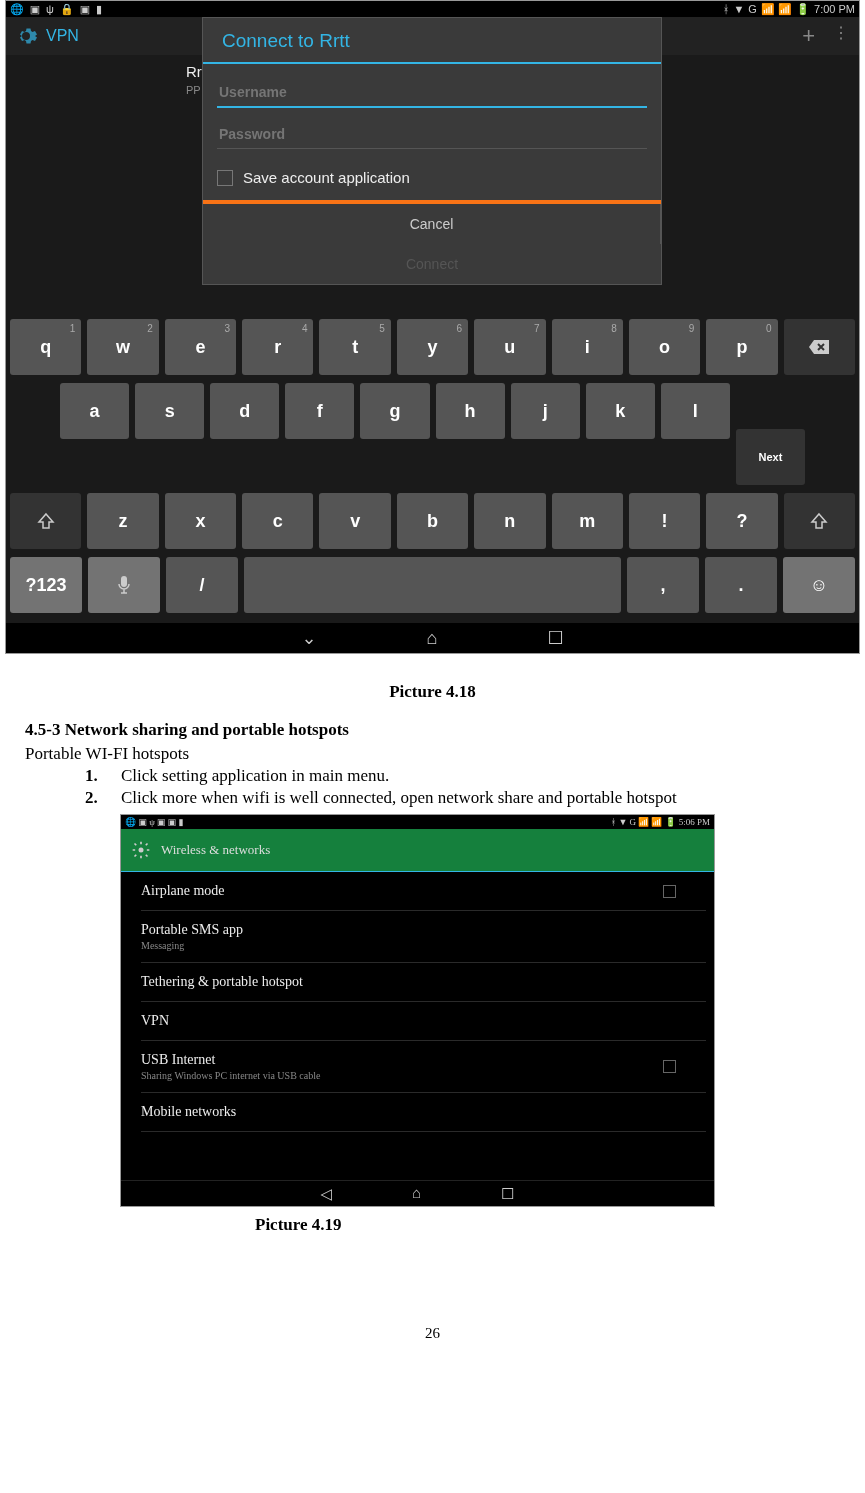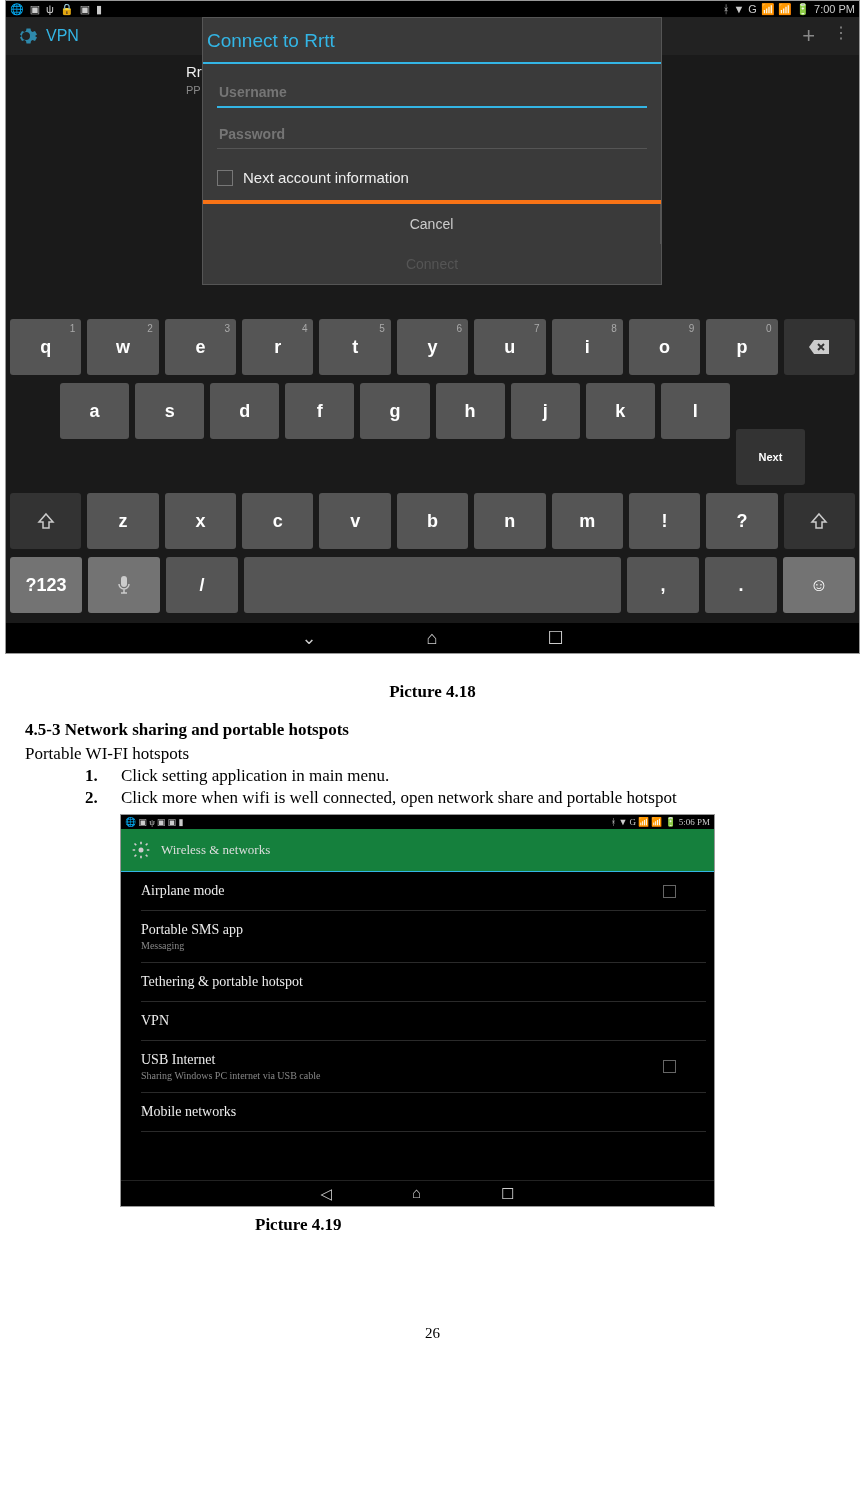--- a/index.html
+++ b/index.html
@@ -15,21 +15,21 @@
   .gear-icon { width: 24px; height: 24px; }
   .vpn-header-right { position: absolute; right: 10px; display: flex; gap: 18px; color: #888; font-size: 22px; }
   .plus-icon { font-weight: 100; }
   .dots-icon { font-size: 16px; }
   
   .main-area { background: #1a1a1a; height: 260px; position: relative; }
   .vpn-item { position: absolute; left: 180px; top: 8px; color: #eee; font-size: 15px; }
   .vpn-item-sub { color: #888; font-size: 11px; }
   
   .dialog { position: absolute; left: 196px; top: -38px; width: 460px; background: #3a3a3a; border: 1px solid #555; z-index: 10; }
-  .dialog-title { color: #33b5e5; font-size: 19px; padding: 12px 4px 10px; border-bottom: 2px solid #33b5e5; }
+  .dialog-title { color: #33b5e5; font-size: 19px; padding: 12px 19px 10px; border-bottom: 2px solid #33b5e5; }
   .dialog-body { padding: 14px 14px 8px; }
   .dialog-field { width: 100%; background: transparent; border: none; border-bottom: 2px solid #33b5e5; color: #bef264; font-size: 14px; padding: 6px 2px; margin-bottom: 12px; font-weight: bold; }
   .dialog-field.pwd { border-bottom: 1px solid #555; }
   .checkbox-row { display: flex; align-items: center; gap: 10px; color: #eee; font-size: 15px; margin-top: 8px; margin-bottom: 6px; }
   .checkbox-box { width: 16px; height: 16px; border: 1px solid #777; }
   .dialog-buttons { display: flex; border-top: 4px solid #f97316; flex-direction: column; }
   .dialog-btn { flex: 1; text-align: center; padding: 12px; color: #ccc; font-size: 14px; }
   .dialog-btn.disabled { color: #555; }
   .dialog-btn:first-child { border-right: 1px solid #555; }
   
@@ -117,21 +117,21 @@
       <span class="vpn-item-sub">PP</span>
     </div>
 
     <div class="dialog">
       <div class="dialog-title">Connect to Rrtt</div>
       <div class="dialog-body">
         <input class="dialog-field" placeholder="Username" style="">
         <input class="dialog-field pwd" type="password" placeholder="Password" style="">
         <div class="checkbox-row">
           <div class="checkbox-box"></div>
-          <span>Next account information</span>
+          <span>Save account application</span>
         </div>
       </div>
       <div class="dialog-buttons">
         <div class="dialog-btn">Cancel</div>
         <div class="dialog-btn disabled">Connect</div>
       </div>
     </div>
   </div>
 
   <div class="keyboard">

